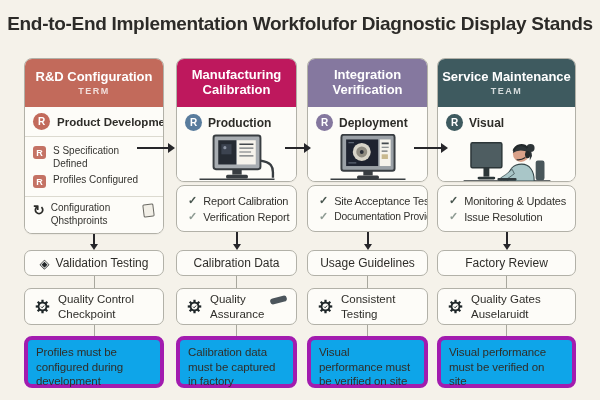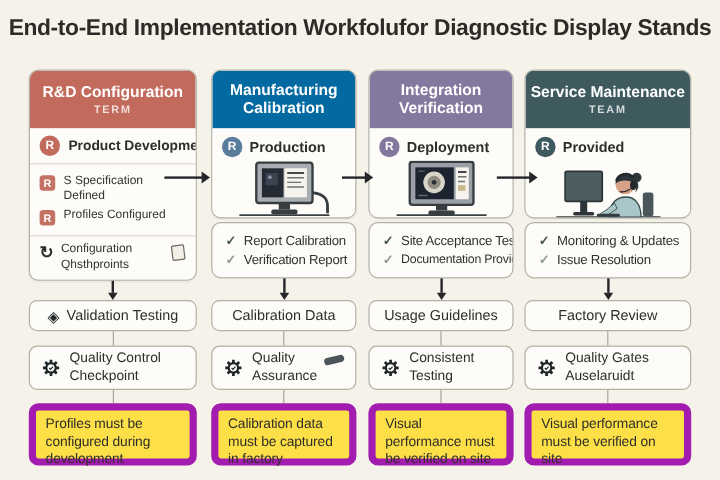--- a/index.html
+++ b/index.html
@@ -20,21 +20,21 @@
   .col3{left:307px;width:121px;}
   .col4{left:437px;width:139px;}
 
   .boxA{border:1px solid #b2b1a8;border-radius:8px;background:#fdfcf8;overflow:hidden;
         box-shadow:0 1px 1px rgba(0,0,0,0.04);}
   .col-header{height:48px;display:flex;flex-direction:column;justify-content:center;align-items:center;
         color:#ffffff;text-align:center;line-height:1.12;}
   .col-header .h-title{font-size:13px;font-weight:700;padding:0 4px;}
   .col-header .h-sub{font-size:9px;letter-spacing:1.5px;color:rgba(255,255,255,0.78);margin-top:2px;font-weight:600;text-align:center;}
   .col1 .col-header{background:#c26a5b;}
-  .col2 .col-header{background:#0369a1;}
+  .col2 .col-header{background:#be185d;}
   .col3 .col-header{background:#85789f;}
   .col4 .col-header{background:#3e5a5f;}
   .col1 .h-title,.col4 .h-title{white-space:nowrap;}
 
   .card-body{background:#fdfcf8;}
   .col1 .card-body{height:126px;}
   .col2 .card-body,.col3 .card-body,.col4 .card-body{height:74px;}
 
   .role-row{display:flex;align-items:center;gap:6px;padding:7px 8px 2px 8px;}
   .badge-circle{width:17px;height:17px;min-width:17px;border-radius:50%;display:flex;align-items:center;justify-content:center;
@@ -82,21 +82,21 @@
   .conn1{height:12px;}
   .conn2{height:11px;}
   .conn-line{width:1px;height:100%;margin:0 auto;background:#a8a79d;}
 
   .quality{height:37px;border:1px solid #b2b1a8;border-radius:7px;background:#fdfcf8;position:relative;
         display:flex;align-items:center;gap:8px;padding:0 8px 0 10px;box-sizing:border-box;}
   .quality-label{font-size:11.5px;line-height:1.25;color:#2f2e2a;}
   .gear-svg{flex:0 0 auto;}
   .pen-chip{position:absolute;right:9px;top:8px;width:17px;height:6px;border-radius:3px;background:#4c555c;transform:rotate(-14deg);}
 
-  .note{height:52px;border:6px solid #a21caf;border-radius:8px;background:#fde047;
+  .note{height:52px;border:4px solid #a21caf;border-radius:8px;background:#0ea5e9;
         padding:5px 8px;box-sizing:border-box;}
   .note-text{font-size:11.5px;line-height:1.28;color:#2f2e2a;letter-spacing:-0.1px;}
 
   .harrow{position:absolute;top:147px;height:2px;background:#26262a;}
   .harrow .hhead{position:absolute;right:-6px;top:-4px;width:0;height:0;
         border-top:5px solid transparent;border-bottom:5px solid transparent;border-left:7px solid #26262a;}
   .harrow1{left:137px;width:32px;}
   .harrow2{left:285px;width:20px;}
   .harrow3{left:414px;width:28px;}
 </style>
@@ -313,21 +313,21 @@
 
 <div class="col col4">
   <div class="boxA">
     <div class="col-header">
       <div class="h-title">Service Maintenance</div>
       <div class="h-sub">TEAM</div>
     </div>
     <div class="card-body">
       <div class="role-row">
         <span class="badge-circle">R</span>
-        <span class="role-label">Provided</span>
+        <span class="role-label">Visual</span>
       </div>
       <div class="illustration">
         <svg viewBox="0 0 130 68" width="124" height="50">
           <line x1="6" y1="64" x2="124" y2="64" stroke="#333a3c" stroke-width="2.5"></line>
           <rect x="104" y="36" width="12" height="27" rx="3" fill="#49565a"></rect>
           <rect x="16" y="12" width="42" height="34" rx="2" fill="#4e5d61" stroke="#2c3638" stroke-width="2"></rect>
           <rect x="33" y="46" width="8" height="12" fill="#2c3638"></rect>
           <rect x="25" y="58" width="24" height="4" rx="2" fill="#2c3638"></rect>
           <path d="M66 64 c0-17 9-23 19-23 c10 0 17 8 17 23 z" fill="#a9c6c8" stroke="#35474a" stroke-width="1.5"></path>
           <path d="M72 48 q-9 8 -16 12 l3 4 q9 -4 16 -10 z" fill="#a9c6c8" stroke="#35474a" stroke-width="1"></path>

